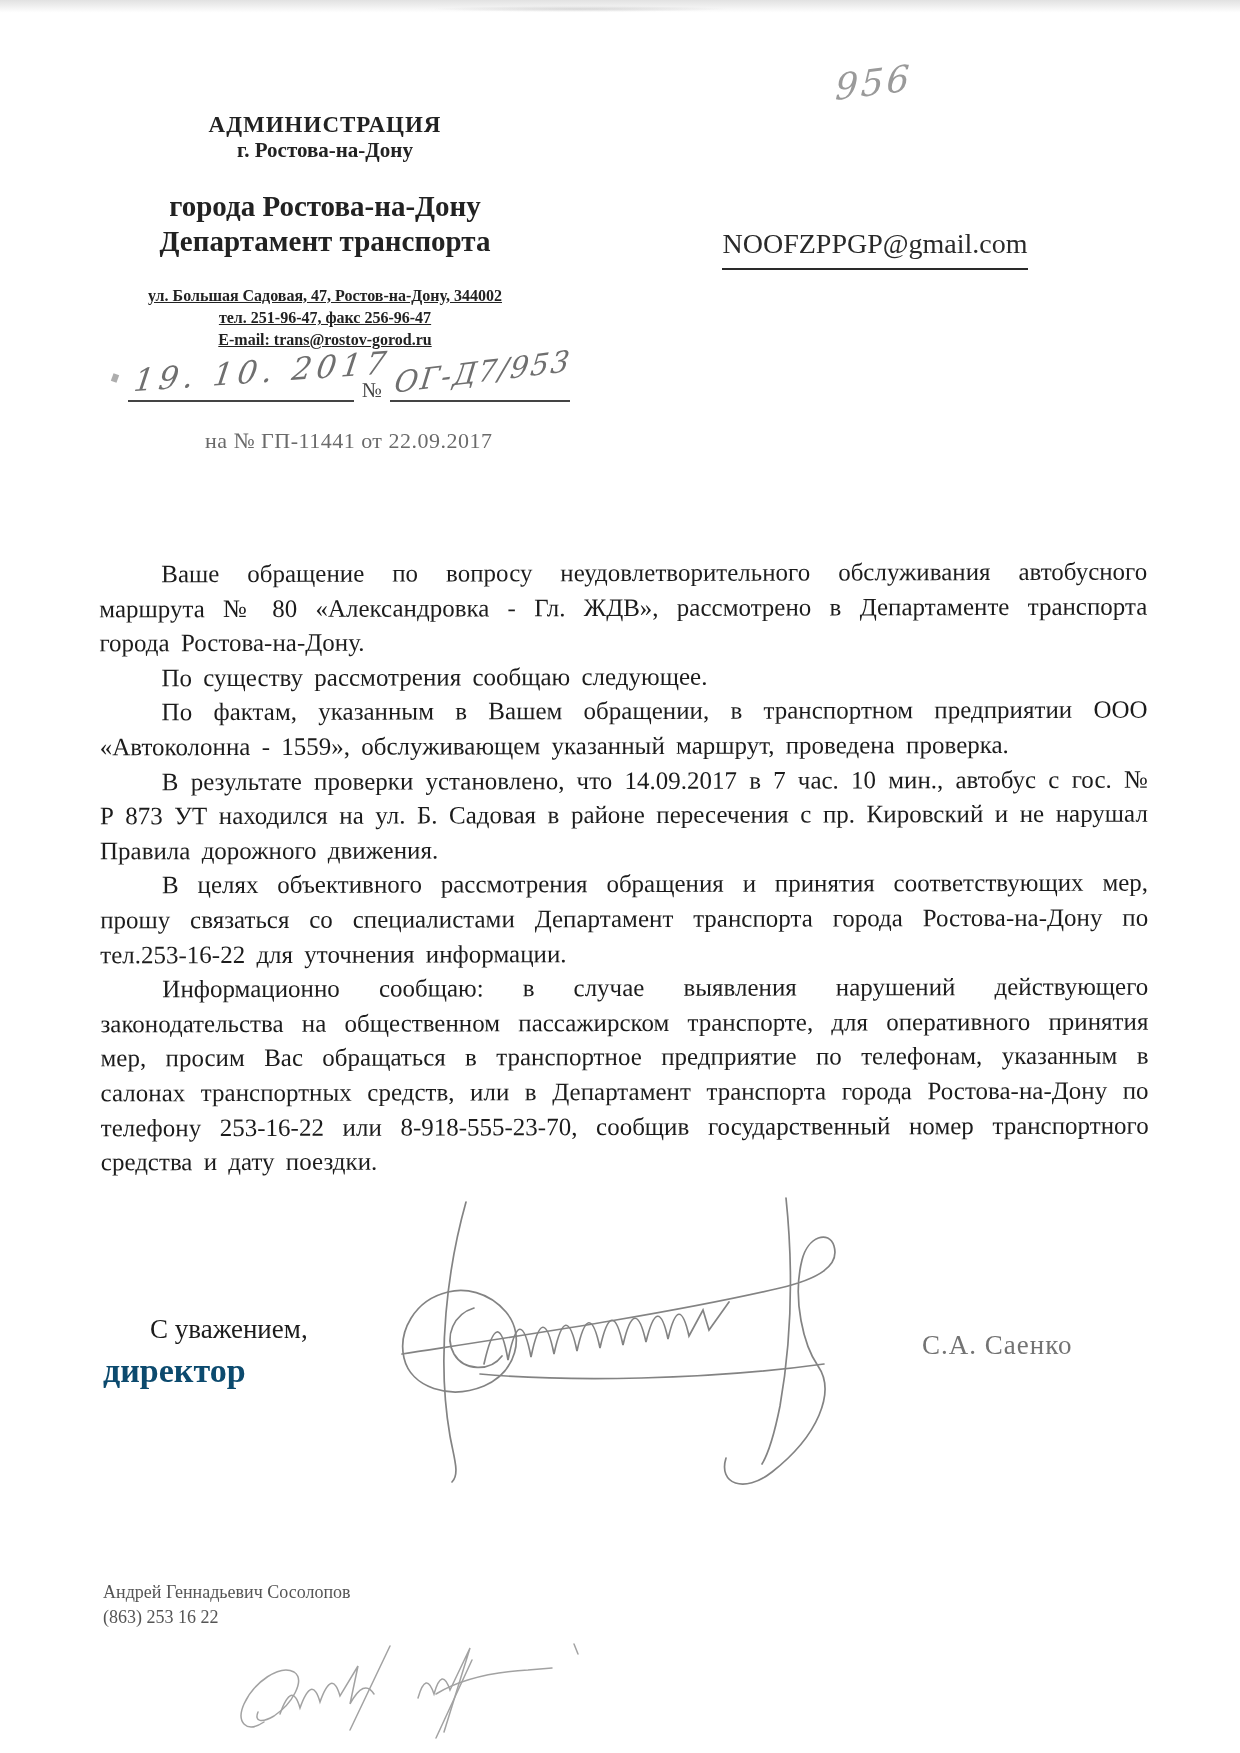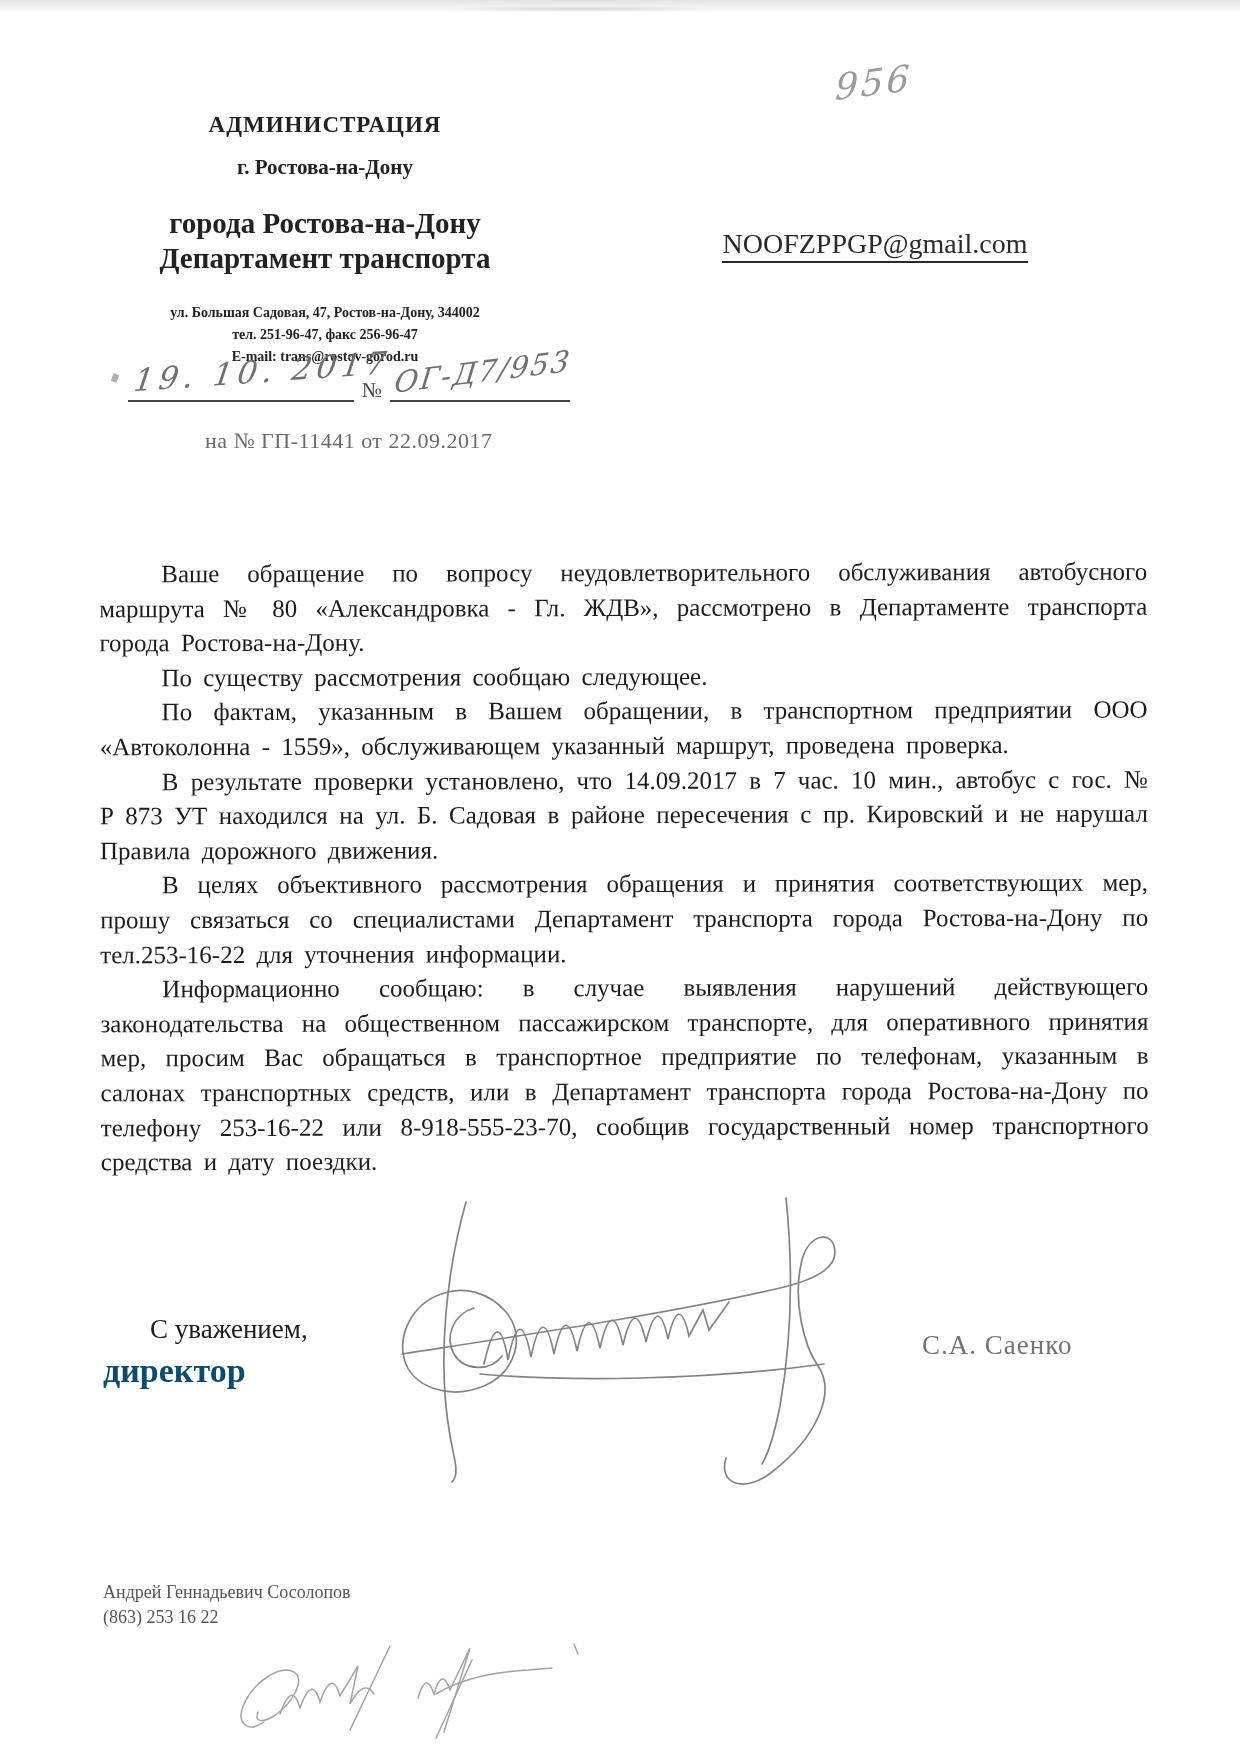--- a/index.html
+++ b/index.html
@@ -18,37 +18,37 @@
     opacity:.55;
   }
   .scan-smudge{
     position:absolute;top:6px;left:430px;width:300px;height:6px;
     background:radial-gradient(ellipse at center, rgba(120,120,120,.25), rgba(255,255,255,0) 70%);
   }
 
   
   .sender{position:absolute;left:100px;top:112px;width:450px;text-align:center;color:#222;}
   .sender .org1{font-weight:bold;font-size:23px;letter-spacing:1px;font-family:Liberation Serif, serif;}
-  .sender .org2{font-weight:bold;font-size:21px;margin-top:17px;}
+  .sender .org2{font-weight:bold;font-size:21px;margin-top:0;}
   .sender .dept{font-weight:bold;font-size:29px;line-height:35px;margin-top:26px;}
-  .sender .addr{font-weight:bold;font-size:14px;line-height:22px;margin-top:26px;}
+  .sender .addr{font-weight:bold;font-size:16px;line-height:22px;margin-top:26px;text-decoration:underline;}
 
   
   .pagenum{
     position:absolute;left:835px;top:62px;
     font-family:"DejaVu Serif", serif;
     font-style:italic;font-size:36px;color:#9a9a9a;
     transform:rotate(-7deg) skewX(-10deg);
     letter-spacing:3px;
   }
 
   
   .recipient{position:absolute;left:710px;top:222px;width:330px;text-align:center;}
   .recipient .name{font-size:28px;letter-spacing:1px;color:#2a2a2a;}
-  .recipient .email{font-size:28px;margin-top:6px;color:#2a2a2a;border-bottom:2px solid #2a2a2a;display:inline-block;padding-bottom:1px;}
+  .recipient .email{font-size:28px;margin-top:6px;color:#2a2a2a;border-bottom:2px solid #2a2a2a;display:inline-block;padding-bottom:8px;}
 
   
   .refrow{position:absolute;left:104px;top:352px;width:520px;height:60px;}
   .tickmark{position:absolute;left:8px;top:22px;width:6px;height:8px;background:#8a8a8a;transform:rotate(20deg);opacity:.7;}
   .date-line{position:absolute;left:24px;top:48px;width:226px;border-bottom:2px solid #444;}
   .date-hw{
     position:absolute;left:30px;top:2px;width:230px;
     font-family:"DejaVu Serif", serif;font-style:italic;
     font-size:31px;color:#6f6f6f;letter-spacing:5px;
     transform:rotate(-4deg) skewX(-12deg);white-space:nowrap;

